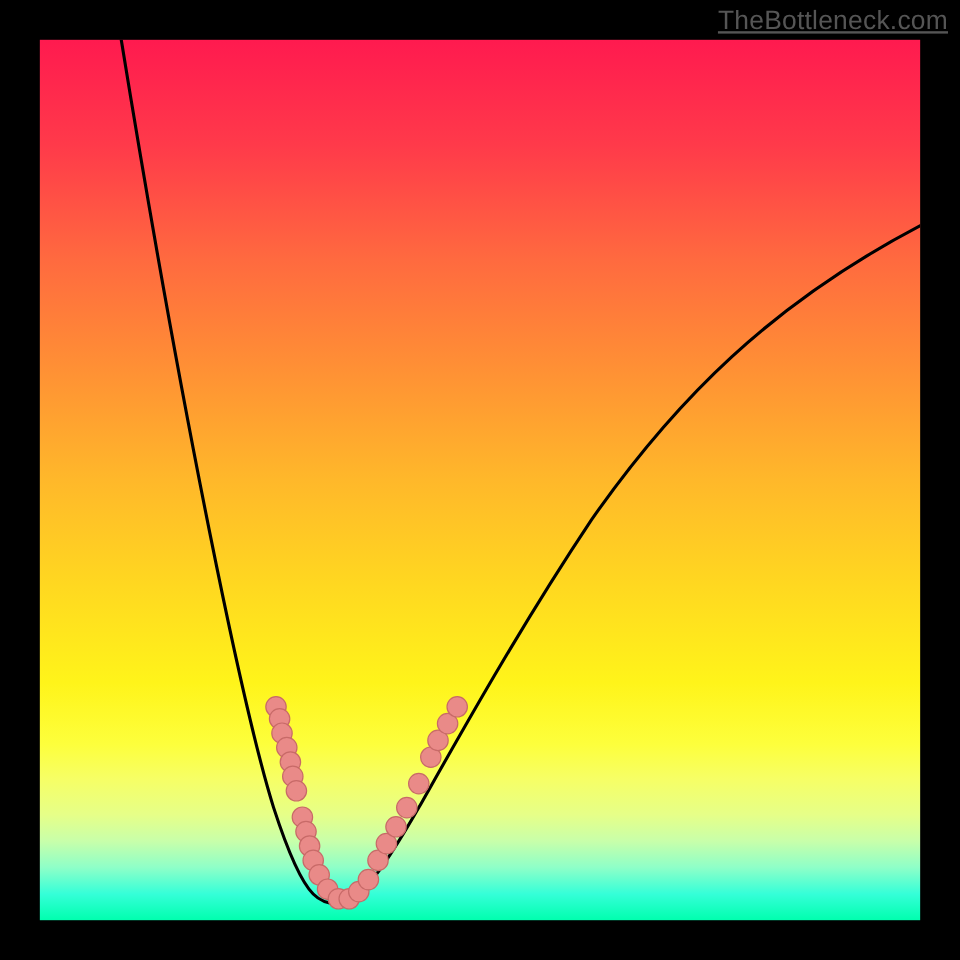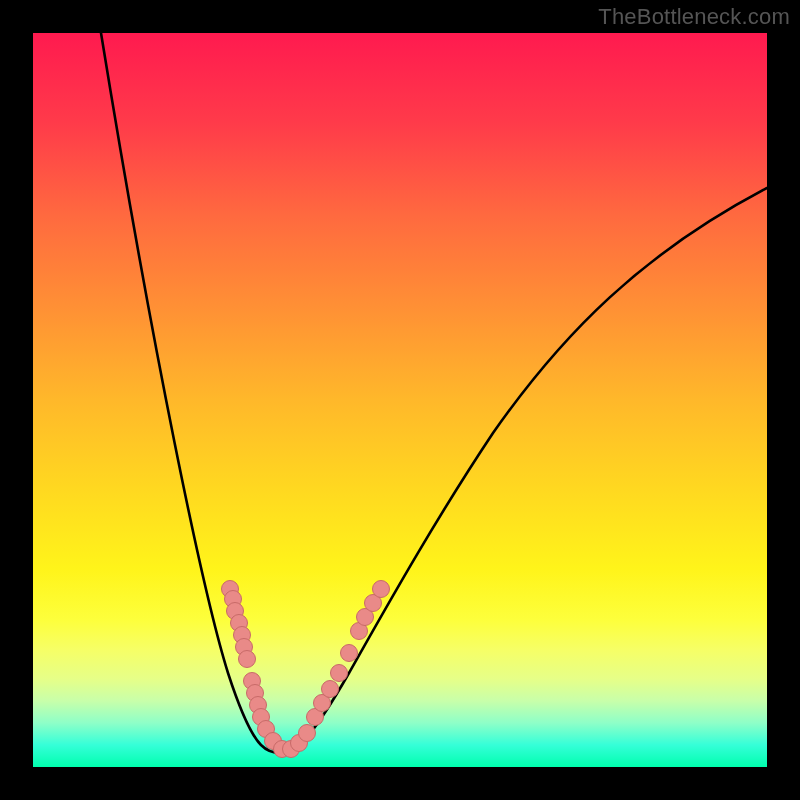--- a/index.html
+++ b/index.html
@@ -47,20 +47,21 @@
     );
   }
   .watermark {
     position: absolute;
     top: 4px;
     right: 10px;
     color: #555;
     font-size: 22px;
     letter-spacing: 0.2px;
     user-select: none;
+    text-decoration: underline;
   }
   svg.curve {
     position: absolute;
     inset: 0;
     width: 100%;
     height: 100%;
   }
 </style>
 </head>
 <body>

